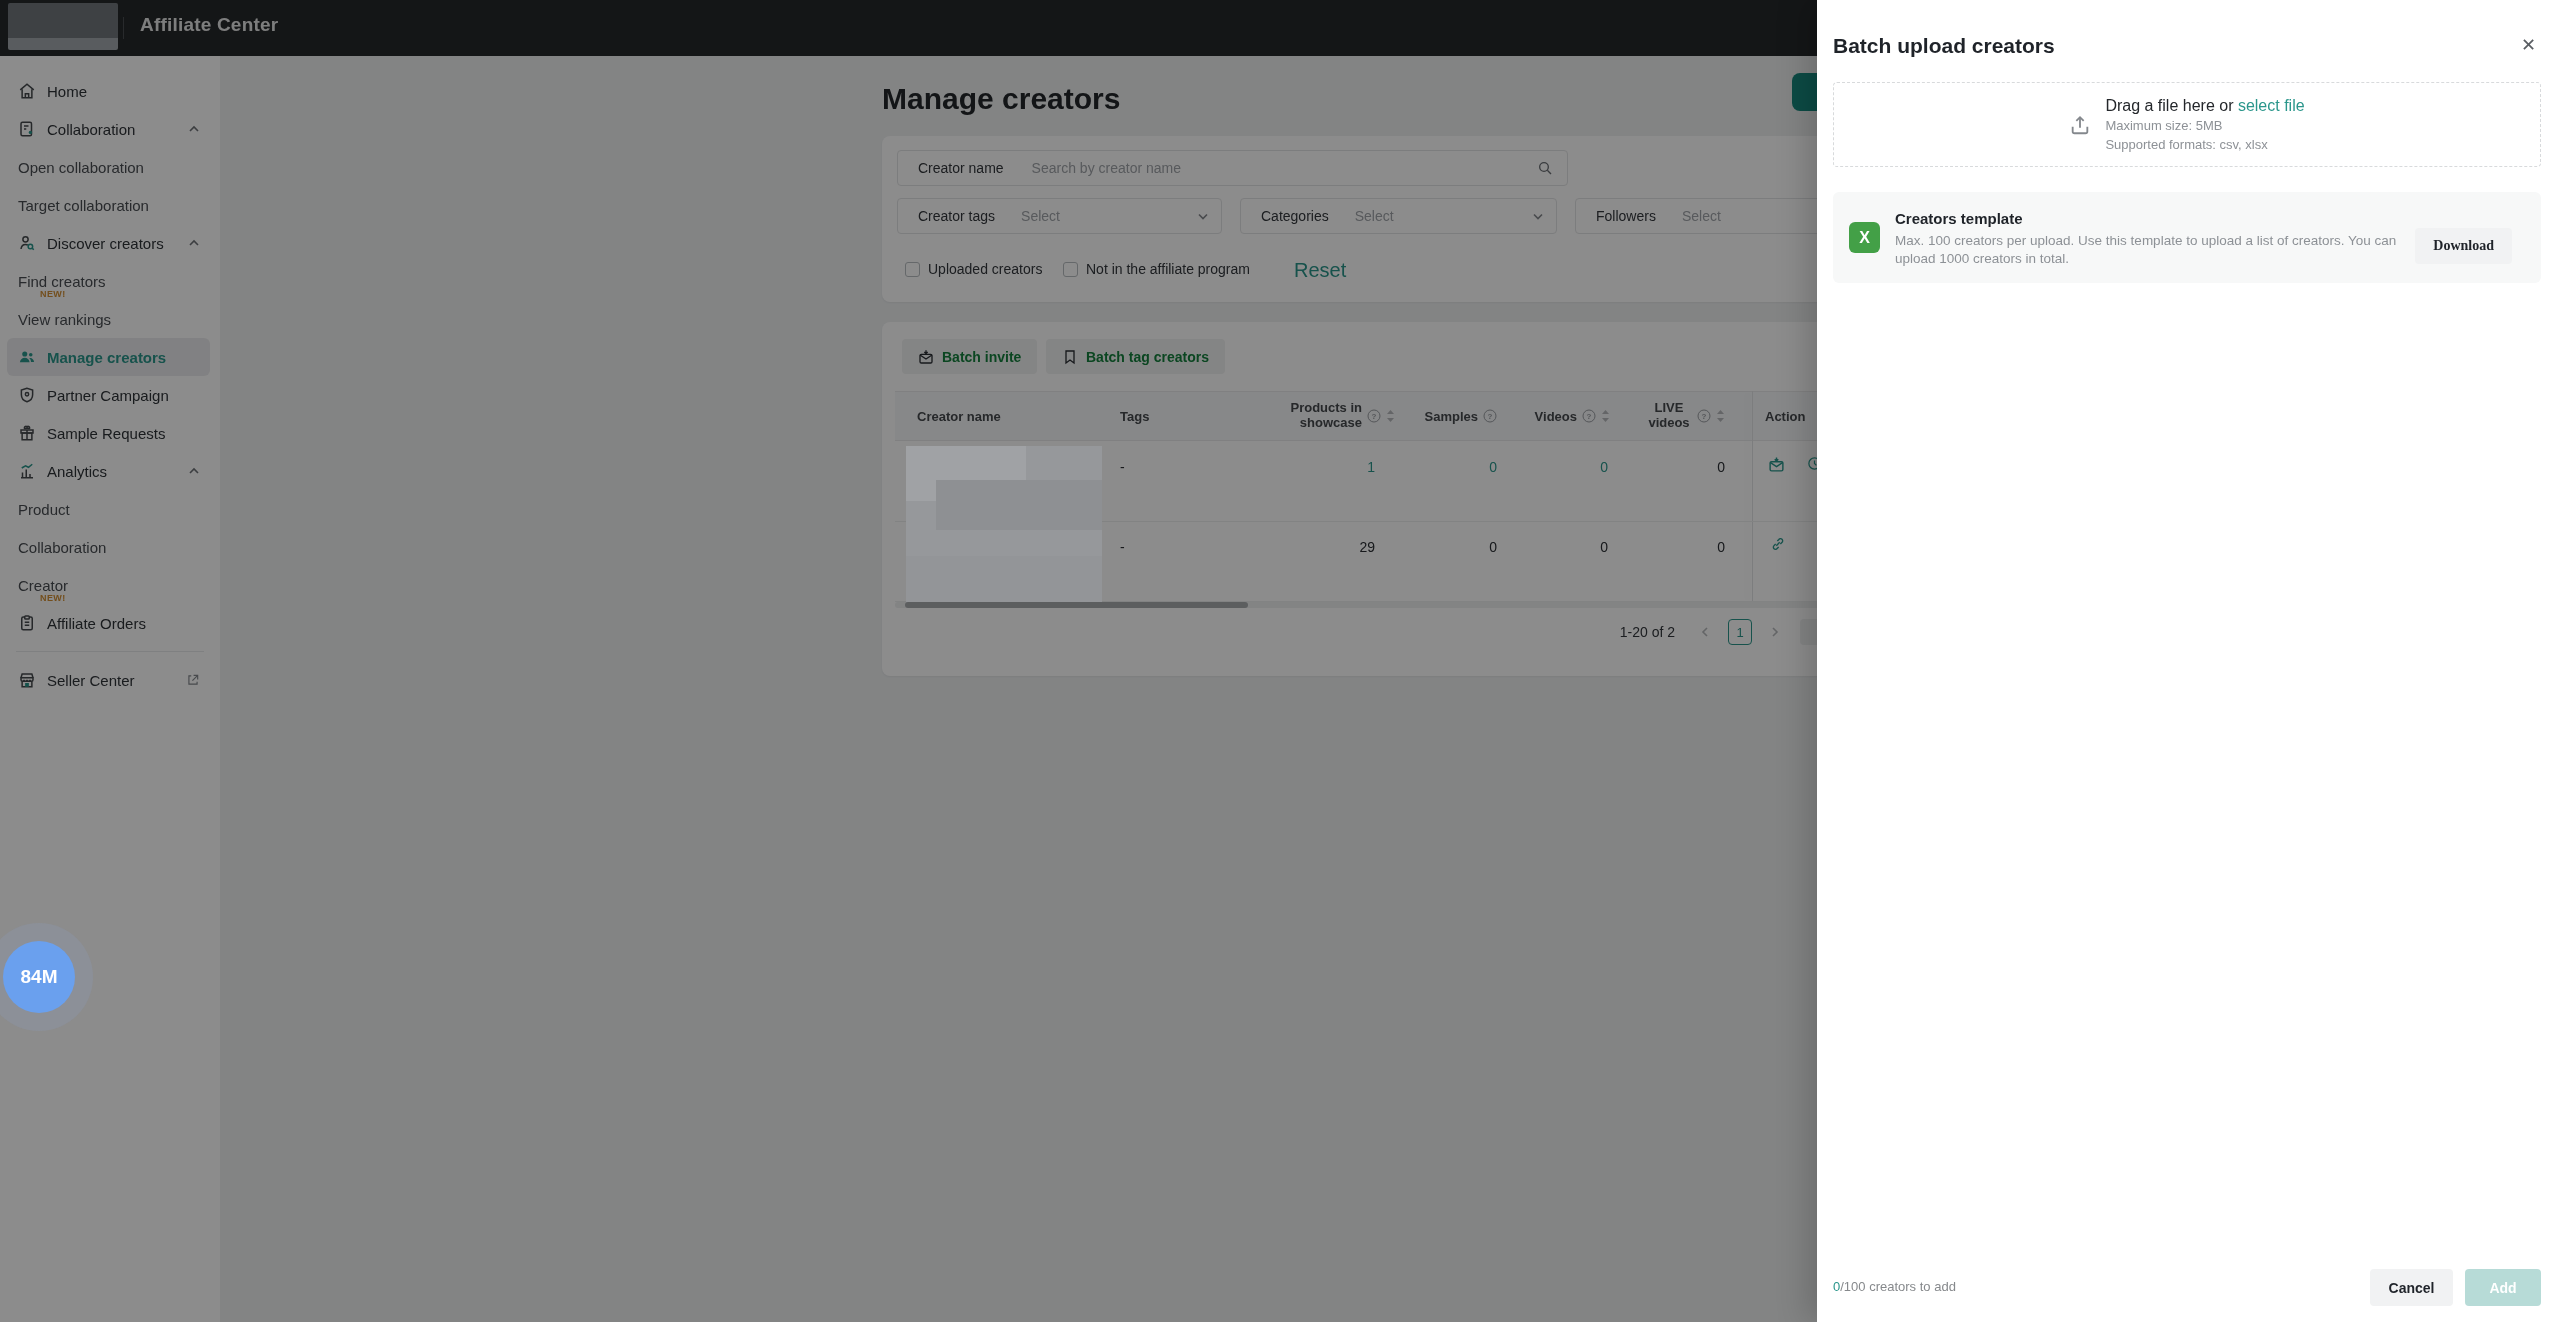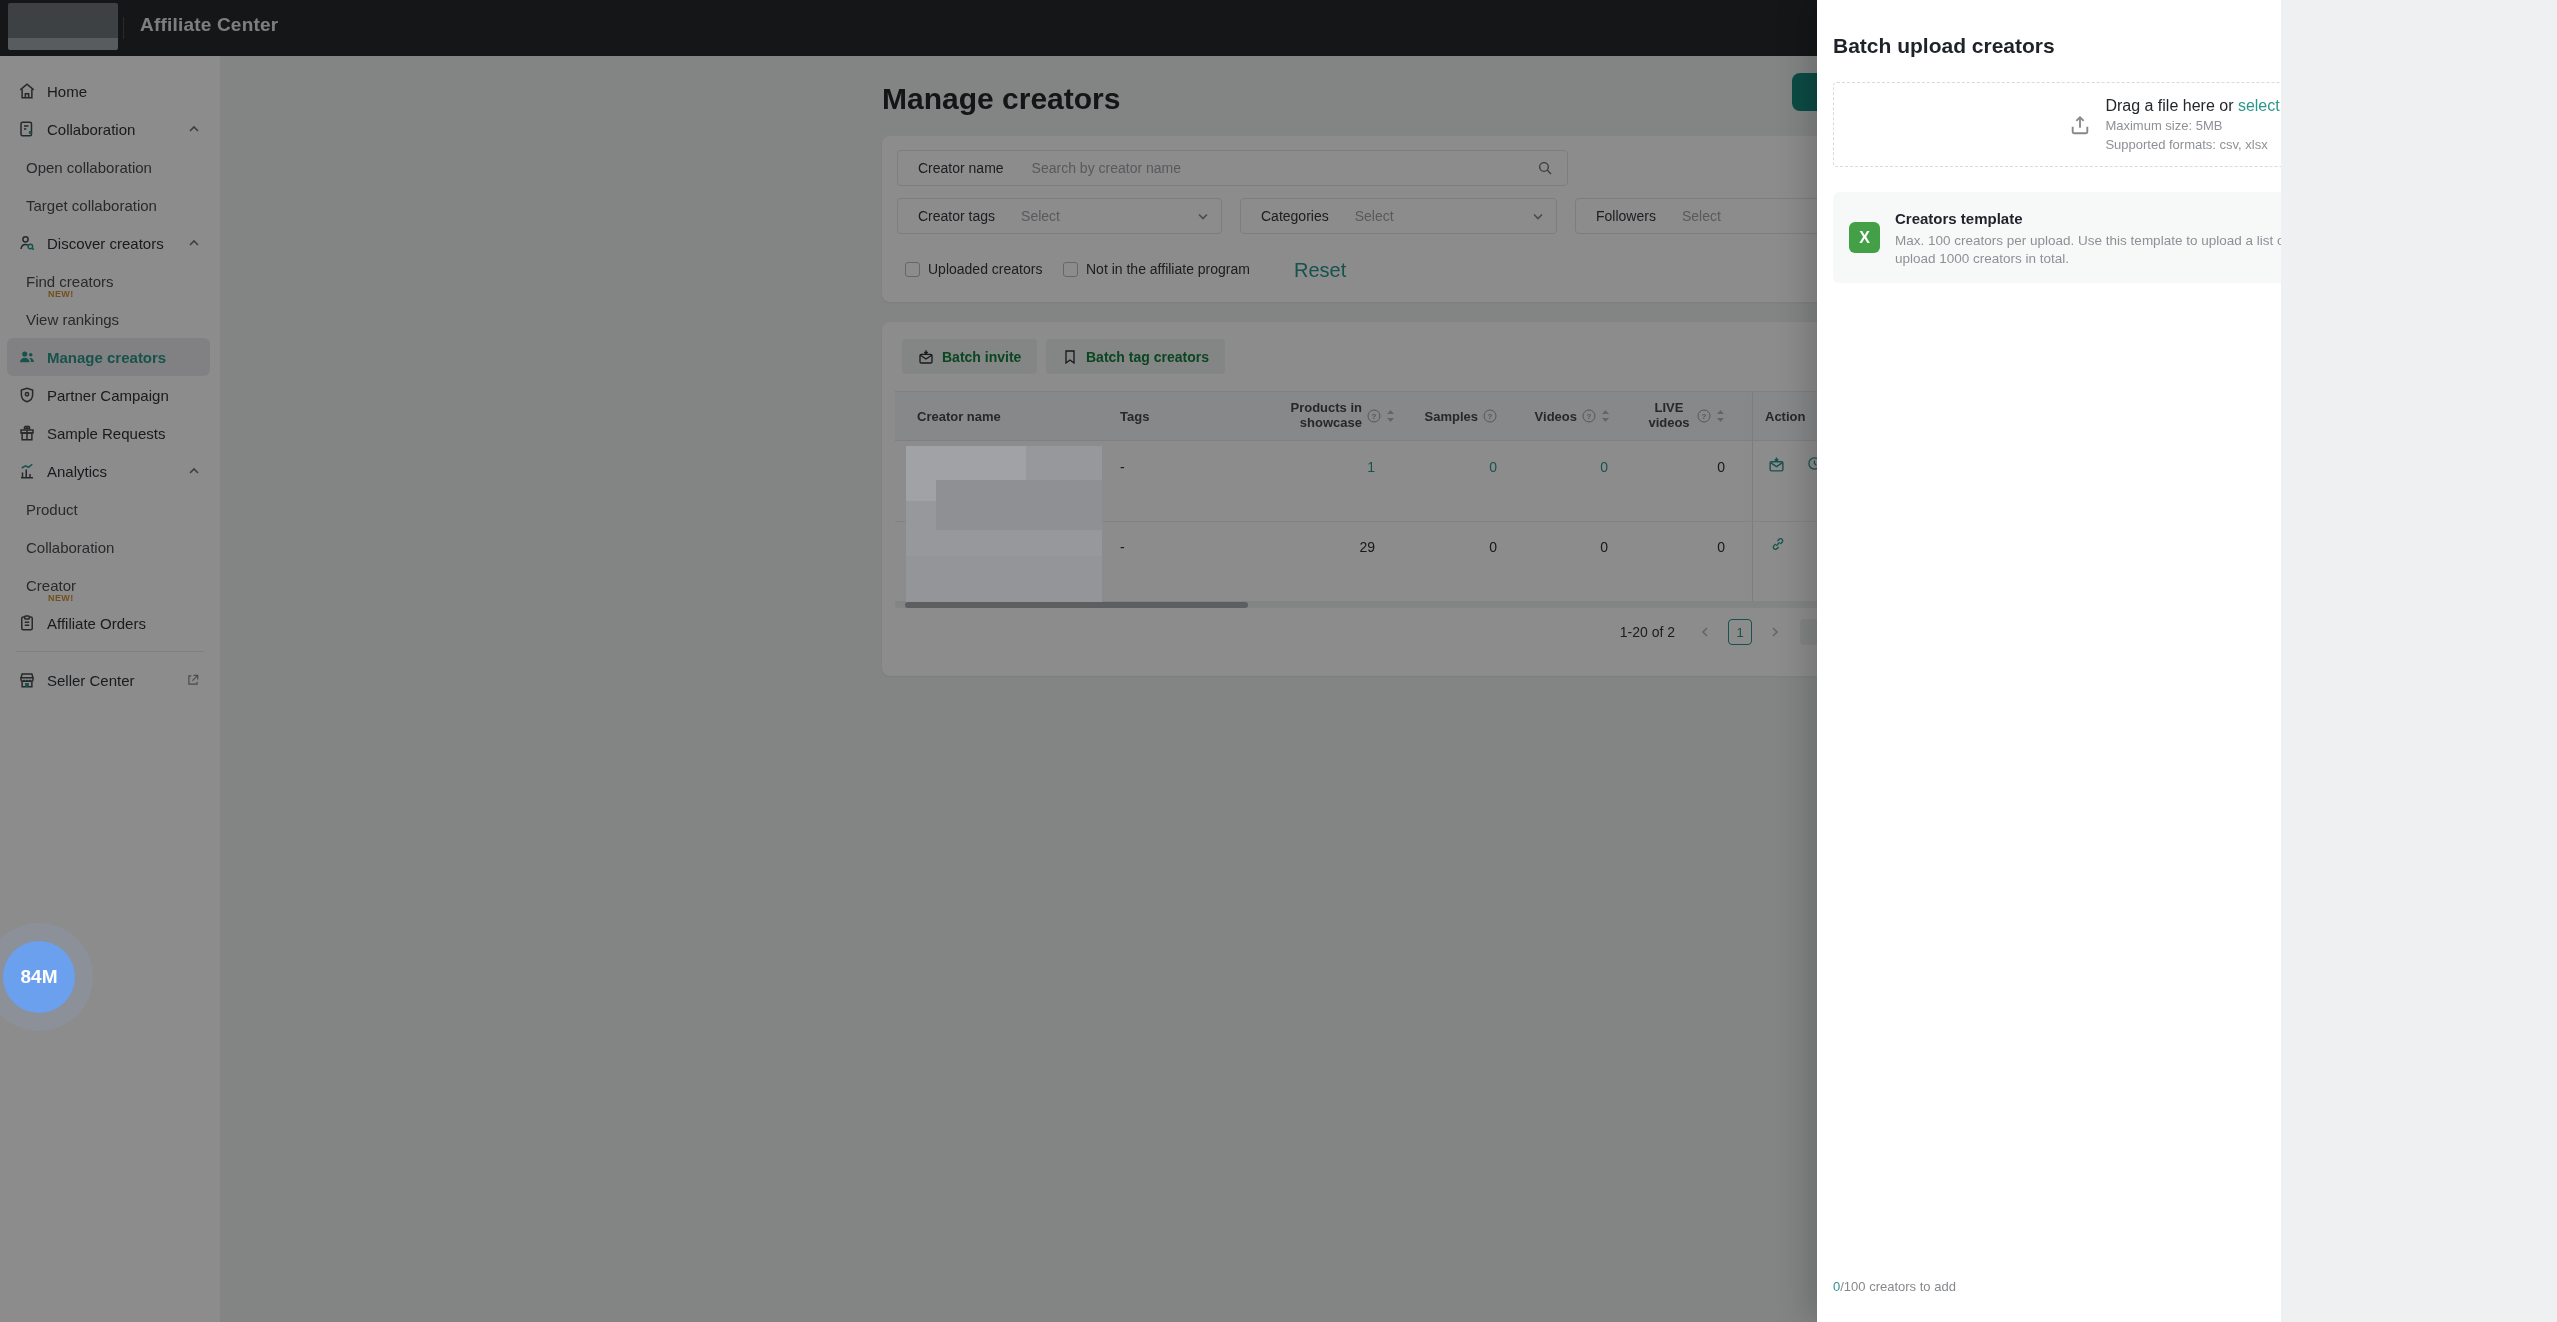--- a/index.html
+++ b/index.html
@@ -4,31 +4,31 @@
 <style>
   :root{
     --accent:#2a968b;
     --ink:#24272b;
     --ink2:#45494d;
     --muted:#8d9196;
     --ph:#a0a4a9;
     --line:#e6e7e9;
   }
   html,body{margin:0;padding:0;background:#eef0f1;}
-  .stage{position:relative;width:2281px;height:1322px;overflow:hidden;
+  .stage{position:relative;width:2557px;height:1322px;overflow:hidden;
          font-family:"Liberation Sans",sans-serif;color:var(--ink);background:#eef0f1;}
   
   .topbar{position:absolute;left:0;top:0;width:2557px;height:56px;background:#26282b;z-index:1;}
   .topbar-sep{position:absolute;left:123px;top:17px;width:1px;height:22px;background:#4a4d50;}
   .app-title{position:absolute;left:140px;top:14px;font-size:19px;font-weight:700;color:rgba(255,255,255,.88);letter-spacing:.2px;}
   
   .sidebar{position:absolute;left:0;top:56px;width:220px;height:1266px;background:#ffffff;z-index:1;}
   .s-item{position:absolute;left:0;width:220px;height:38px;display:flex;align-items:center;
           padding-left:18px;box-sizing:border-box;gap:11px;font-size:15px;color:#2f3338;cursor:pointer;}
-  .s-item.child{color:#4a4e53;margin-left:8px;}
+  .s-item.child{color:#4a4e53;}
   .s-item .lbl{white-space:nowrap;}
   .s-item.sel{left:7px;width:203px;padding-left:11px;background:#ececee;border-radius:6px;color:var(--accent);font-weight:600;}
   .s-chev{position:absolute;right:20px;top:13px;}
   .s-badge{position:absolute;left:40px;top:27px;font-size:9px;font-weight:700;color:#d18f35;letter-spacing:.4px;}
   .s-div{position:absolute;left:16px;top:595px;width:188px;height:1px;background:#e8e9eb;}
   .ext{position:absolute;right:20px;top:12px;}
   .ic{display:inline-flex;flex:0 0 auto;}
   .ic svg{display:block;}
   
   .page-title{position:absolute;left:882px;top:82px;font-size:30px;font-weight:700;color:#24272b;z-index:1;}

